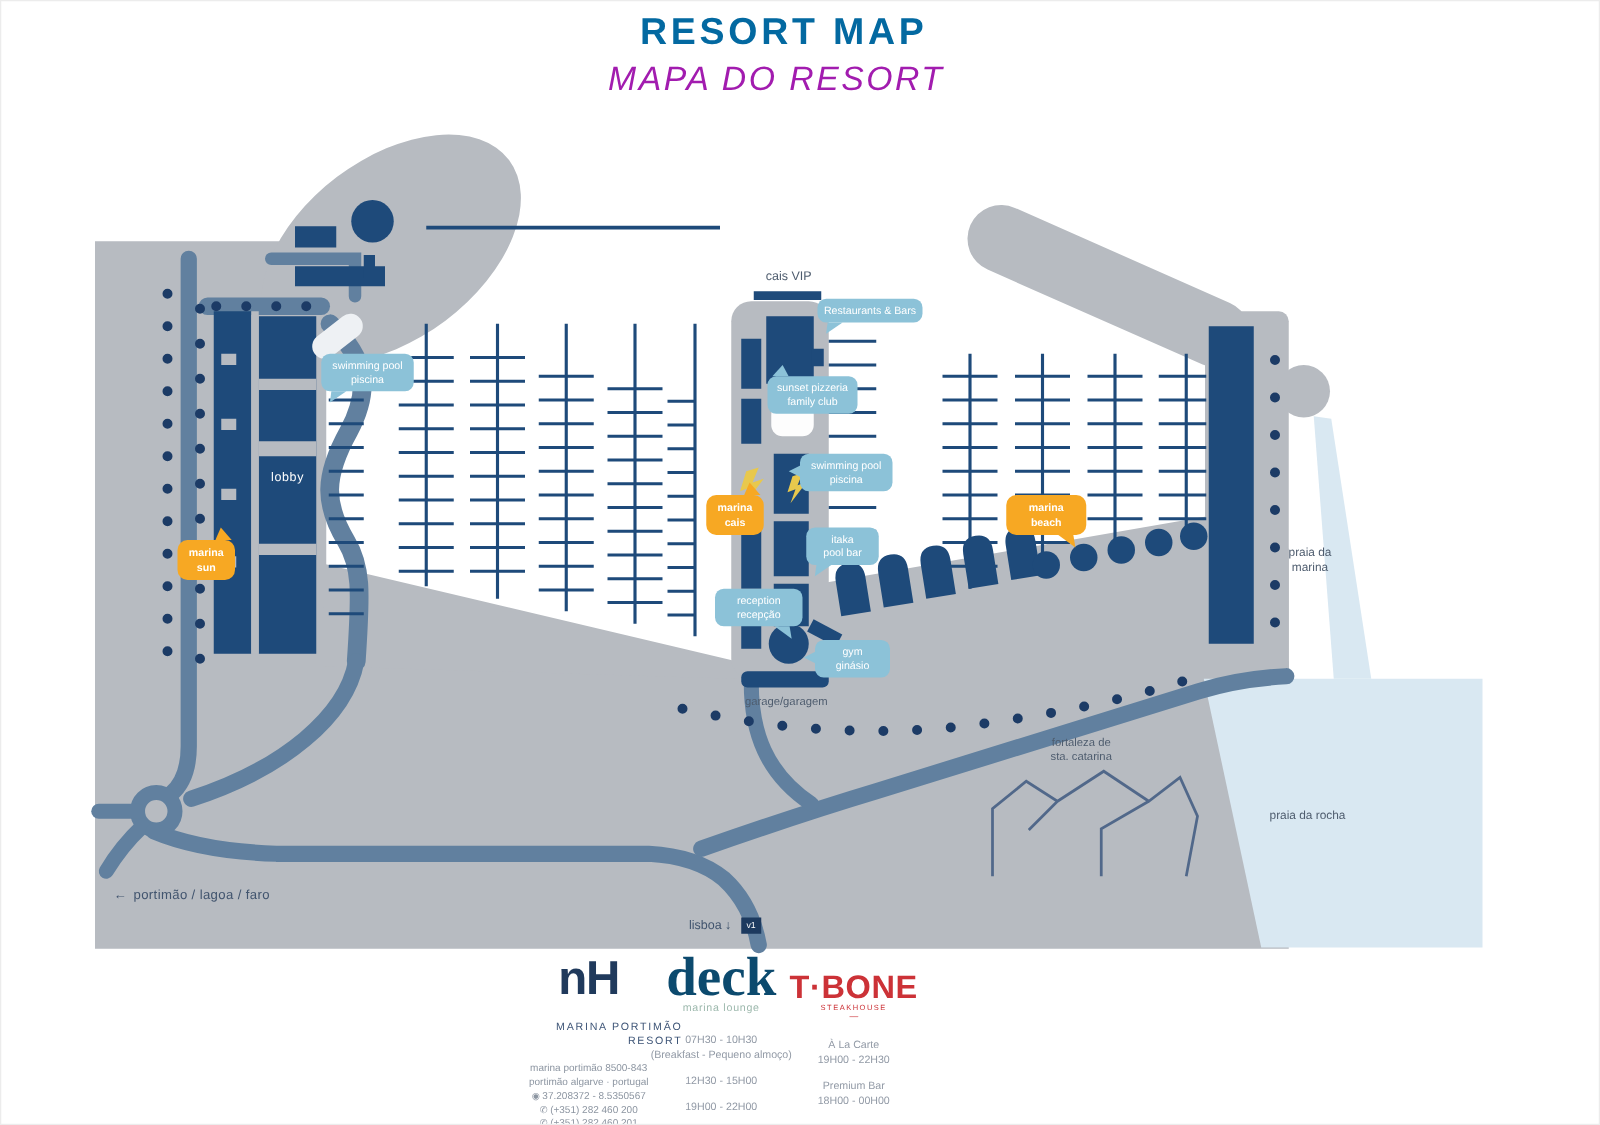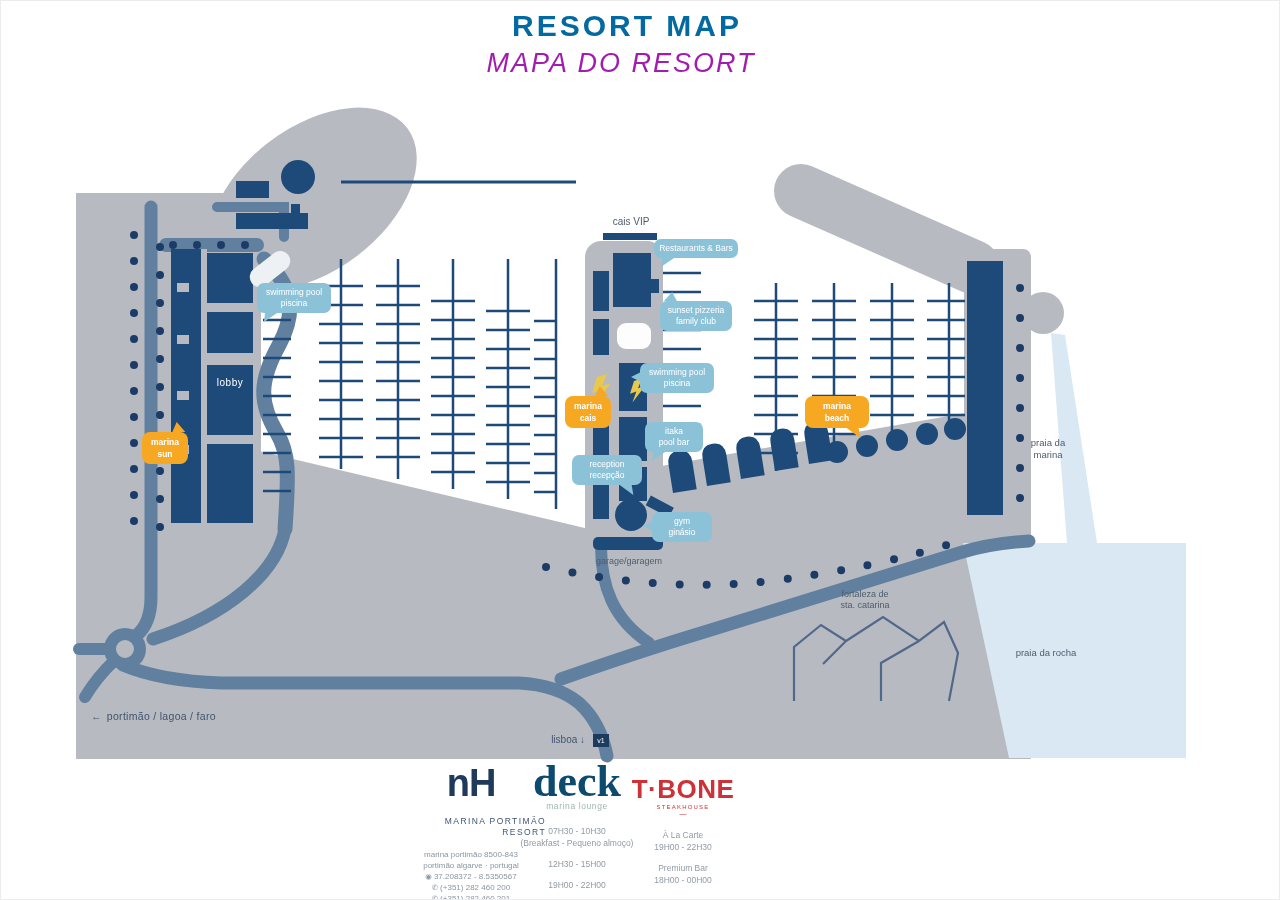--- a/index.html
+++ b/index.html
@@ -204,33 +204,33 @@
     <span class="badge">v1</span>
   </div>
 
   <div class="bubble blue tail-bl" style="left:256px;top:282px;width:74px">
     <div>swimming pool</div>
     <div>piscina</div>
   </div>
   <div class="bubble blue tail-bl" style="left:653px;top:238px;width:84px">
     <div>Restaurants &amp; Bars</div>
   </div>
-  <div class="bubble blue tail-tl" style="left:659px;top:300px;width:72px">
+  <div class="bubble blue tail-tl" style="left:613px;top:300px;width:72px">
     <div>sunset pizzeria</div>
     <div>family club</div>
   </div>
   <div class="bubble blue tail-l" style="left:639px;top:362px;width:74px">
     <div>swimming pool</div>
     <div>piscina</div>
   </div>
   <div class="bubble blue tail-bl" style="left:644px;top:421px;width:58px">
     <div>itaka</div>
     <div>pool bar</div>
   </div>
-  <div class="bubble blue tail-br" style="left:571px;top:454px;width:70px">
+  <div class="bubble blue tail-br" style="left:571px;top:470px;width:70px">
     <div>reception</div>
     <div>recepção</div>
   </div>
   <div class="bubble blue tail-l" style="left:651px;top:511px;width:60px">
     <div>gym</div>
     <div>ginásio</div>
   </div>
   <div class="bubble orange tail-tr" style="left:141px;top:431px;width:46px">
     <div>marina</div>
     <div>sun</div>

